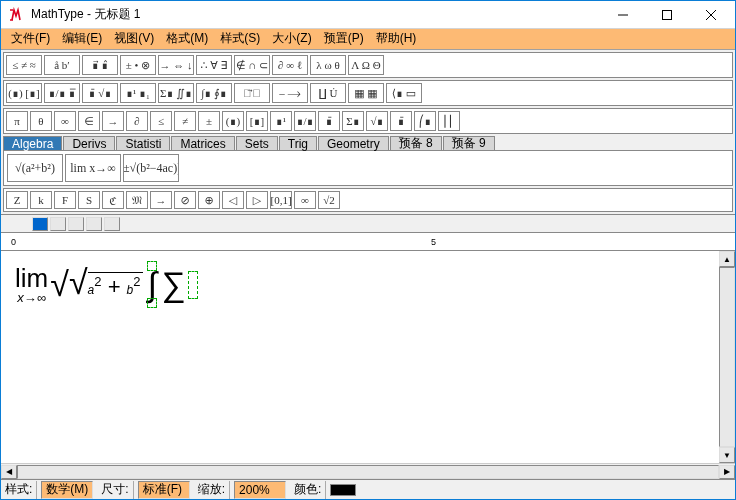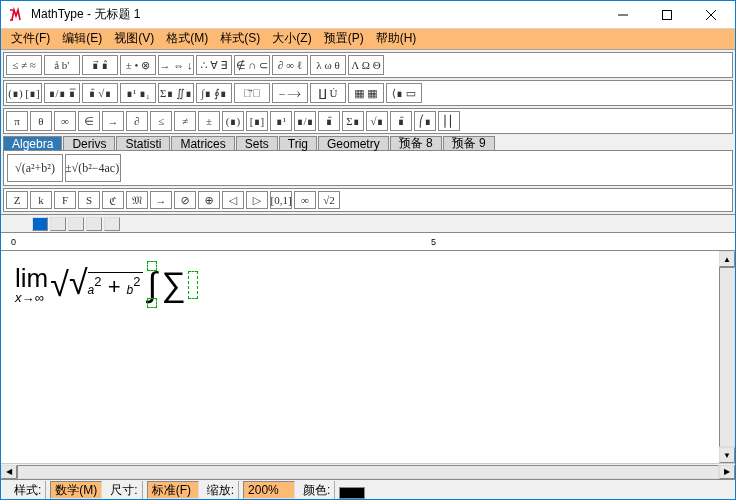--- a/index.html
+++ b/index.html
@@ -22,40 +22,40 @@
 .tmpl-btn{width:56px;height:28px;border:1px solid #888;background:#fff;margin:1px;display:flex;align-items:center;justify-content:center;font-family:serif;font-size:12px;color:#333;overflow:hidden}
 .small-toolbar{display:flex;margin:2px;border:1px solid #888;background:#fff;padding:1px}
 .small-btn{width:22px;height:18px;border:1px solid #888;background:#fff;margin:1px;display:flex;align-items:center;justify-content:center;font-family:serif;font-size:11px;color:#333}
 .icon-bar{height:18px;background:#f0f0f0;border-bottom:1px solid #888;display:flex;align-items:center;padding:0 30px}
 .icon-bar .ib{width:16px;height:14px;border:1px outset #ddd;margin:0 1px;background:#e8e8e8}
 .icon-bar .ib.blue{background:#0066cc}
 .ruler{height:18px;background:#fff;border-bottom:1px solid #888;position:relative;font-size:9px;padding-top:2px}
 .ruler .num{position:absolute;top:4px;font-size:9px}
 .canvas-area{flex:1;background:#fff;position:relative;overflow:hidden}
 .equation{position:absolute;left:14px;top:10px;font-family:'Times New Roman',serif;color:#000;display:flex;align-items:center}
-.eq-lim{display:inline-flex;flex-direction:column;align-items:flex-start;margin-right:2px}
+.eq-lim{display:inline-flex;flex-direction:column;align-items:center;margin-right:2px}
 .eq-lim .top{font-size:26px;line-height:1}
 .eq-lim .bot{font-size:13px;font-style:italic;line-height:1}
 .eq-sqrt{display:inline-flex;align-items:baseline}
 .eq-sqrt .rad{font-size:34px;line-height:0.7}
 .eq-sqrt .body{border-top:1.5px solid #000;font-size:22px;font-style:italic;padding:2px 3px 0 0;line-height:1}
 .eq-sqrt .body sup{font-size:13px;font-style:normal}
 .eq-int{display:inline-flex;flex-direction:column;align-items:center;margin:0 4px}
 .eq-int .slot{width:10px;height:10px;border:1px dashed #0a0}
 .eq-int .sym{font-size:34px;line-height:0.8}
 .eq-sum{display:inline-flex;align-items:center}
 .eq-sum .sym{font-size:34px;line-height:0.8}
 .eq-sum .slot{width:10px;height:28px;border:1px dashed #0a0;margin-left:2px}
 .hscroll{height:16px;background:#f0f0f0;border-top:1px solid #ccc;display:flex;align-items:center}
 .hscroll .sbtn{width:16px;height:14px;border:1px outset #ddd;background:#e8e8e8;display:flex;align-items:center;justify-content:center;font-size:8px}
 .hscroll .track{flex:1;height:14px;background:#e8e8e8;border:1px inset #ddd}
 .vscroll{position:absolute;right:0;top:0;bottom:0;width:16px;background:#f0f0f0;display:flex;flex-direction:column}
 .vscroll .sbtn{height:16px;border:1px outset #ddd;background:#e8e8e8;display:flex;align-items:center;justify-content:center;font-size:8px}
 .vscroll .track{flex:1;background:#e8e8e8;border:1px inset #ddd}
-.statusbar{height:20px;background:#f0f0f0;border-top:1px solid #888;display:flex;align-items:flex-end;padding:0 9px;font-size:12px}
+.statusbar{height:20px;background:#f0f0f0;border-top:1px solid #888;display:flex;align-items:center;padding:0 0;font-size:12px}
 .status-seg{padding:0 4px;border-right:1px solid #aaa;height:18px;display:flex;align-items:center}
 .status-seg.inset{border:1px inset #ddd;background:#fdba74;margin:0 4px;padding:0 4px;min-width:52px}
 .color-box{width:26px;height:12px;background:#000;border:1px solid #888;margin-left:4px}
 </style>
 </head>
 <body>
 
 <div class="titlebar">
   <span class="app-icon">
     <svg viewBox="0 0 16 16">
@@ -150,20 +150,21 @@
     <div class="tab">Statisti</div>
     <div class="tab">Matrices</div>
     <div class="tab">Sets</div>
     <div class="tab">Trig</div>
     <div class="tab">Geometry</div>
     <div class="tab">预备 8</div>
     <div class="tab">预备 9</div>
   </div>
   <div class="template-row">
     <div class="tmpl-btn">√(a²+b²)</div>
+    <div class="tmpl-btn">lim x→∞</div>
     <div class="tmpl-btn">(−b±√(b²−4ac))/2a</div>
   </div>
   <div class="small-toolbar">
     <div class="small-btn">Z</div>
     <div class="small-btn">k</div>
     <div class="small-btn">F</div>
     <div class="small-btn">S</div>
     <div class="small-btn">ℭ</div>
     <div class="small-btn">𝔐</div>
     <div class="small-btn">→</div>

